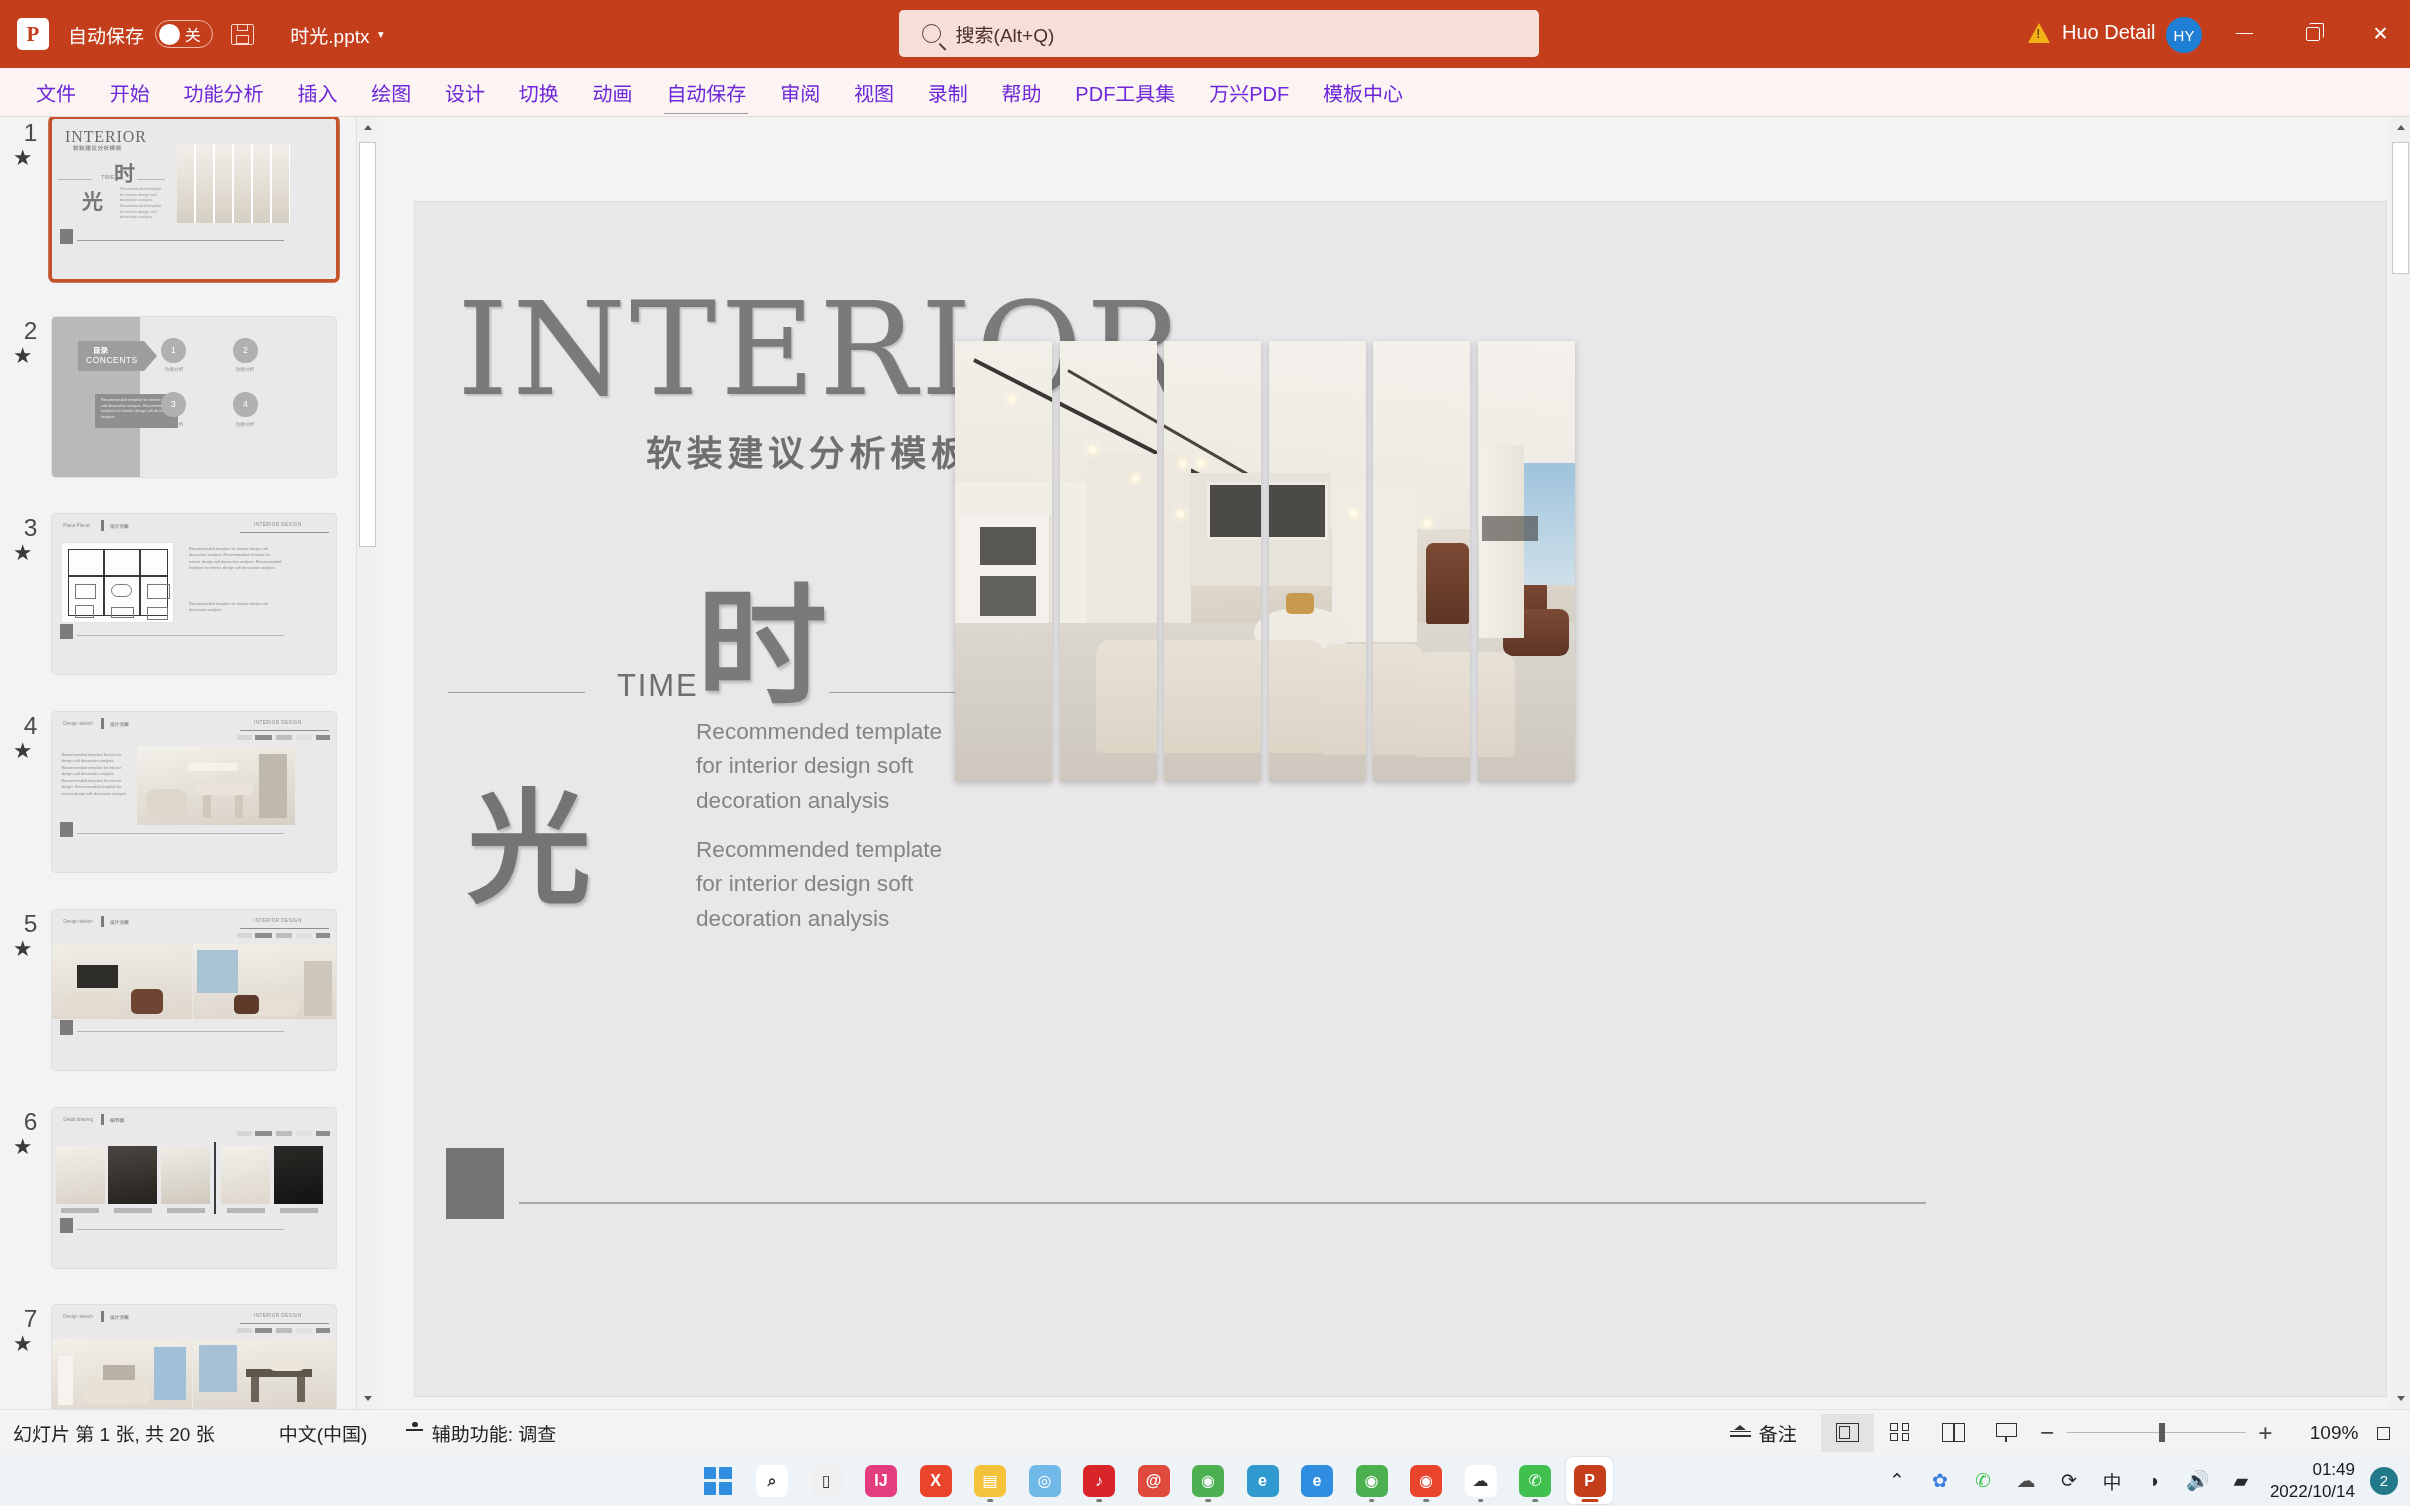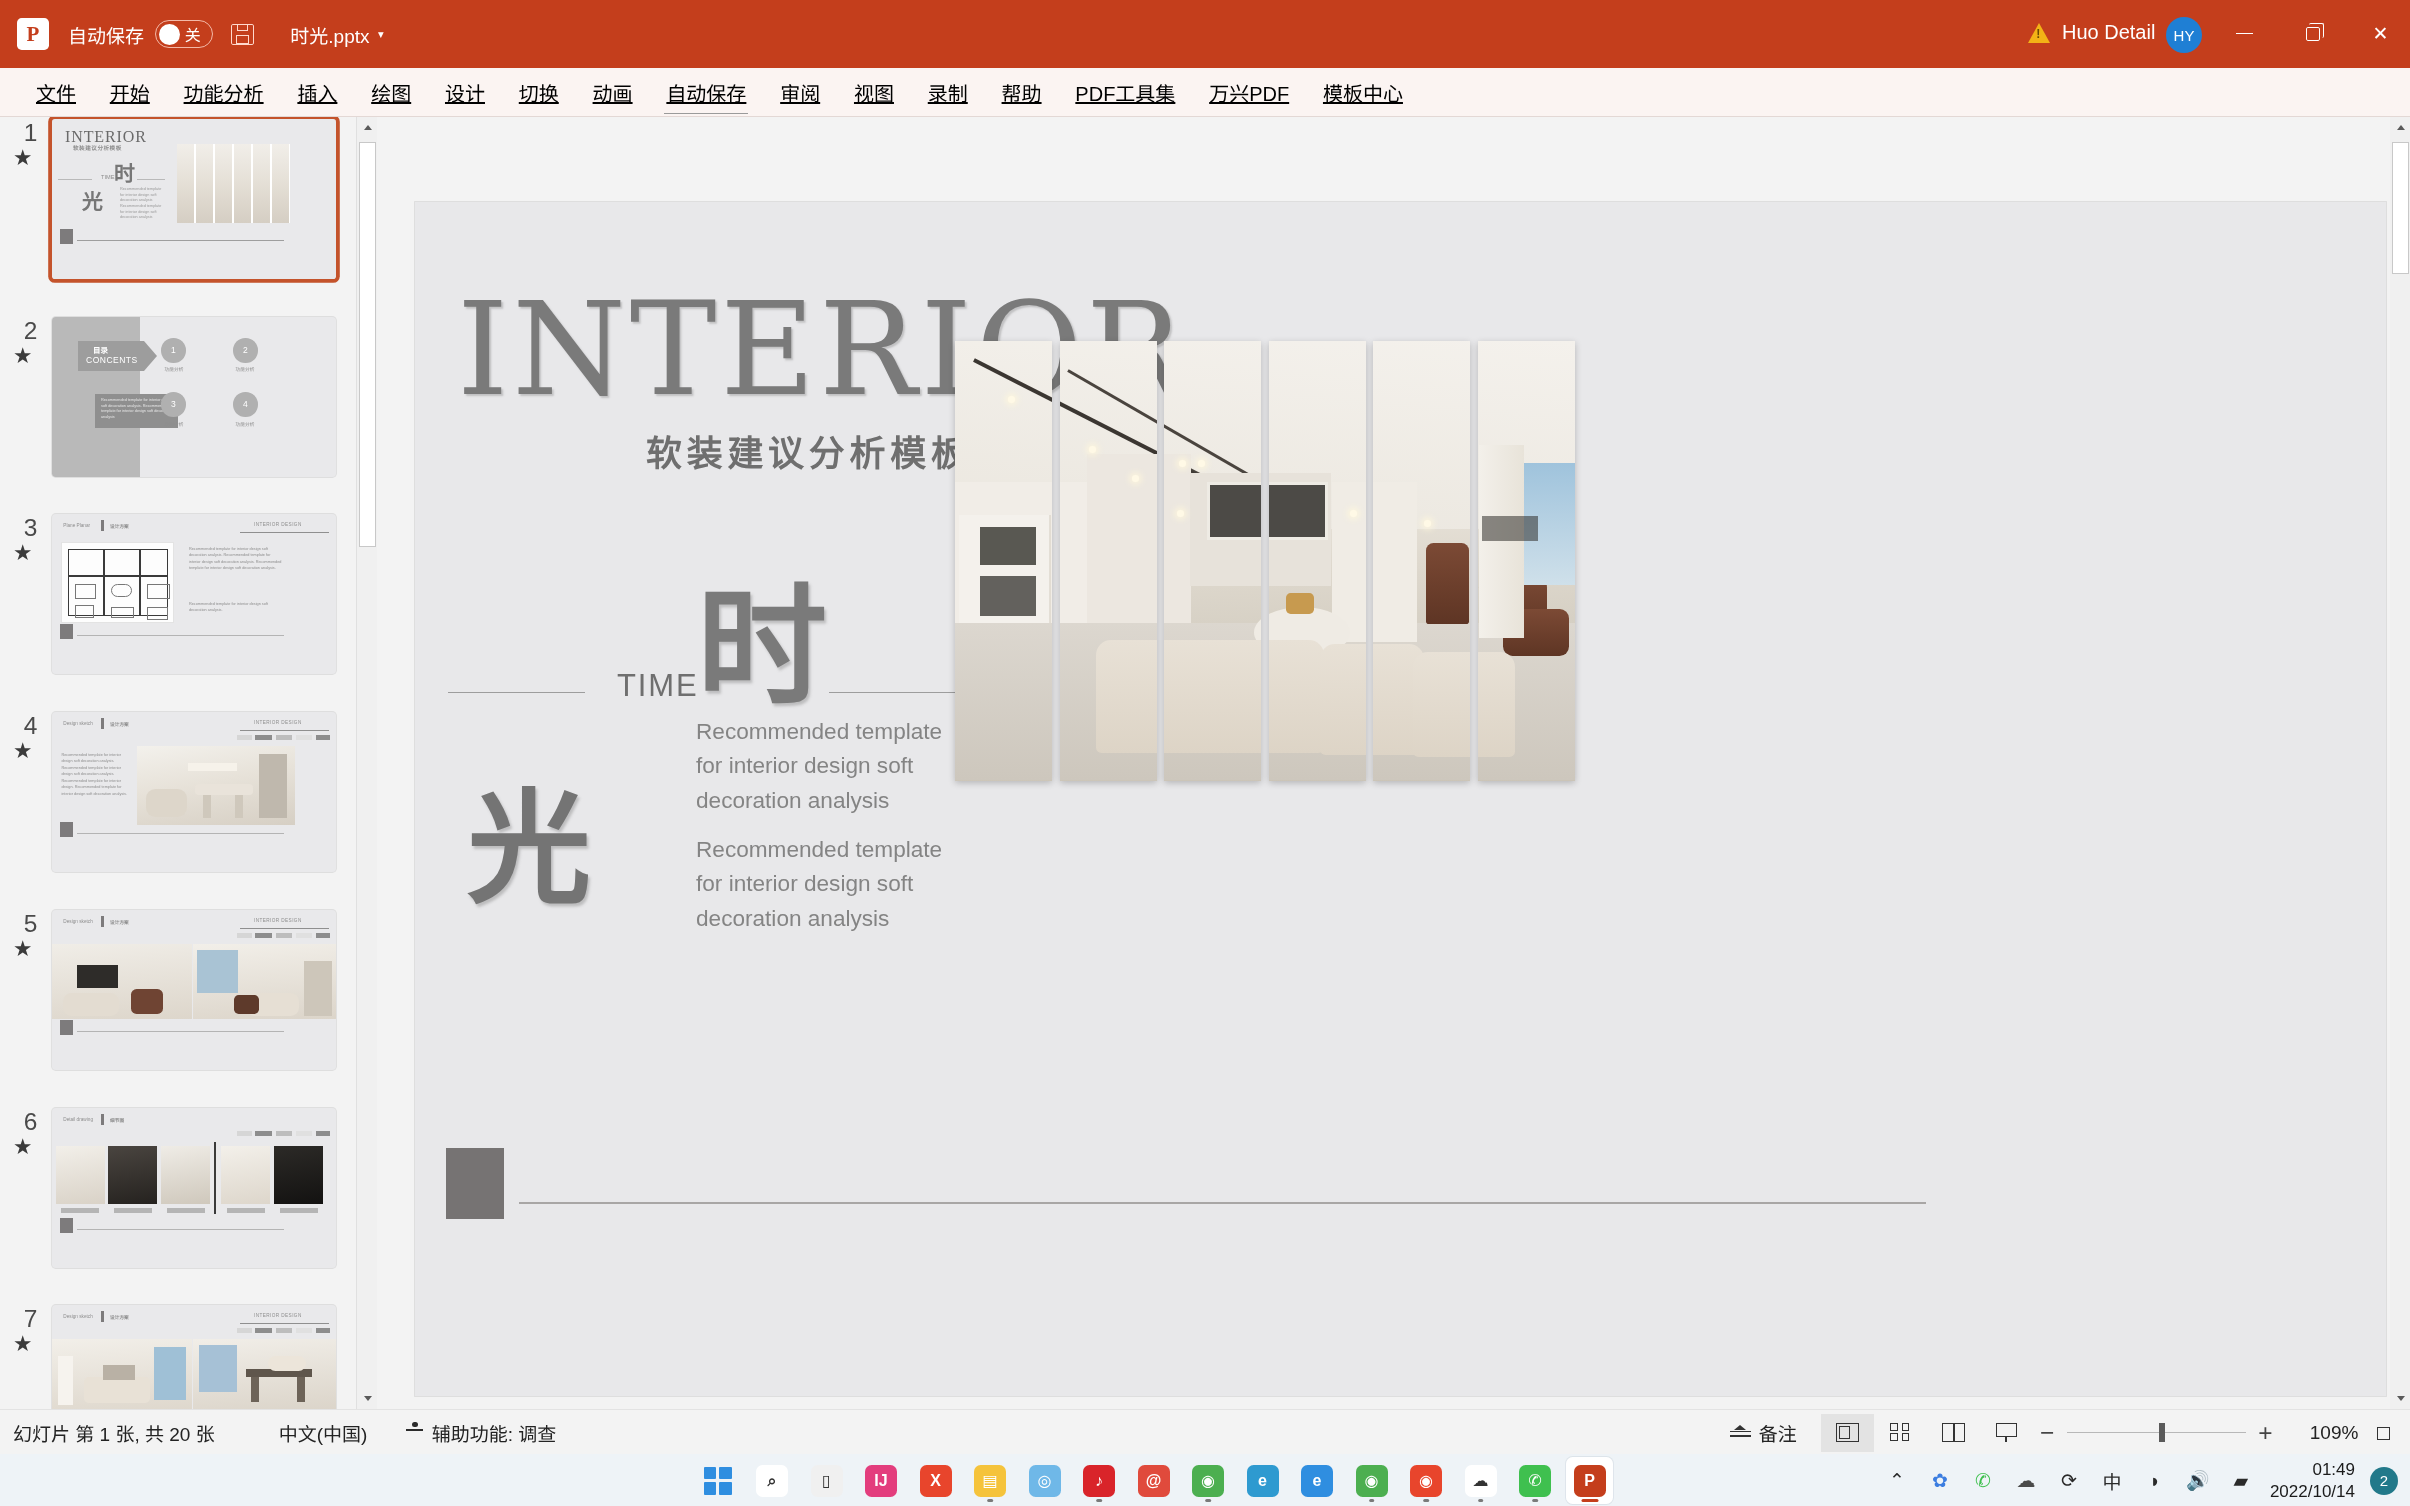--- a/index.html
+++ b/index.html
@@ -78,22 +78,22 @@
   .max-sq:after{content:"";position:absolute;left:2.8px;top:-4.7px;width:14px;height:14px;
     border:1.9px solid #fff;border-radius:1.9px;border-bottom:none;border-left:none;}
 
   
   #ribbon{
     position:absolute;left:0;top:68px;width:2411px;height:49px;
     background:#fbf4f2;border-bottom:0.9px solid #e3d8d5;
   }
   #tablist{display:flex;align-items:center;height:49px;padding-left:21px;}
   .tab{
-    font-size:20px;color:#000000;padding:4.7px 15px;margin-right:3.8px;
-    white-space:nowrap;border-radius:3.8px;position:relative;text-decoration:underline;
+    font-size:20px;color:#6d28d9;padding:4.7px 15px;margin-right:3.8px;
+    white-space:nowrap;border-radius:3.8px;position:relative;
   }
   .tab.active{ }
   .tab.active:after{
     content:"";position:absolute;left:13px;right:13px;bottom:-2.8px;height:1.9px;background:#9a9a9a;
   }
   #cursor-arrow{
     position:absolute;left:629px;top:98px;width:0;height:0;
     border-left:7.5px solid #111;border-bottom:11.3px solid transparent;
     transform:rotate(-18deg);
   }
@@ -319,20 +319,24 @@
     <span class="toggle-txt">关</span>
   </div>
   <div class="save-icon">
     <i class="b1"></i>
       <i class="b2"></i>
       <i class="b3"></i>
   </div>
   <span class="filename">时光.pptx</span>
   <span class="fn-caret">▾</span>
 
+  <div id="searchbox">
+    <div class="search-glyph"></div>
+    <span class="search-ph">搜索(Alt+Q)</span>
+  </div>
 
   <div class="warn-tri"></div>
   <span class="username">Huo Detail</span>
   <div class="avatar">HY</div>
 
   <div class="wbtn" id="win-min">
       <div class="min-bar"></div>
     </div>
   <div class="wbtn" id="win-max">
       <div class="max-sq"></div>

